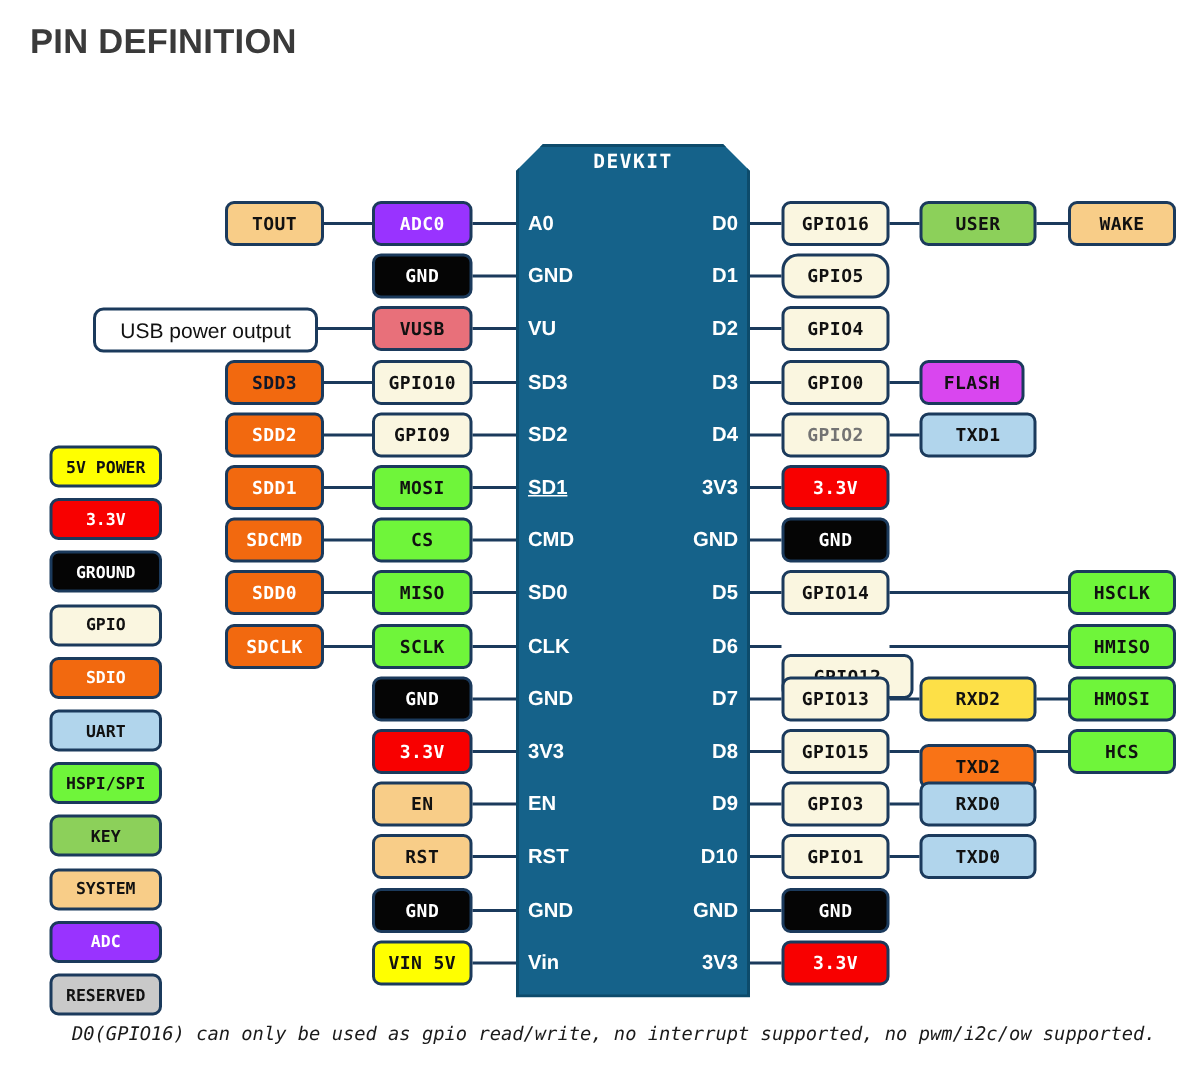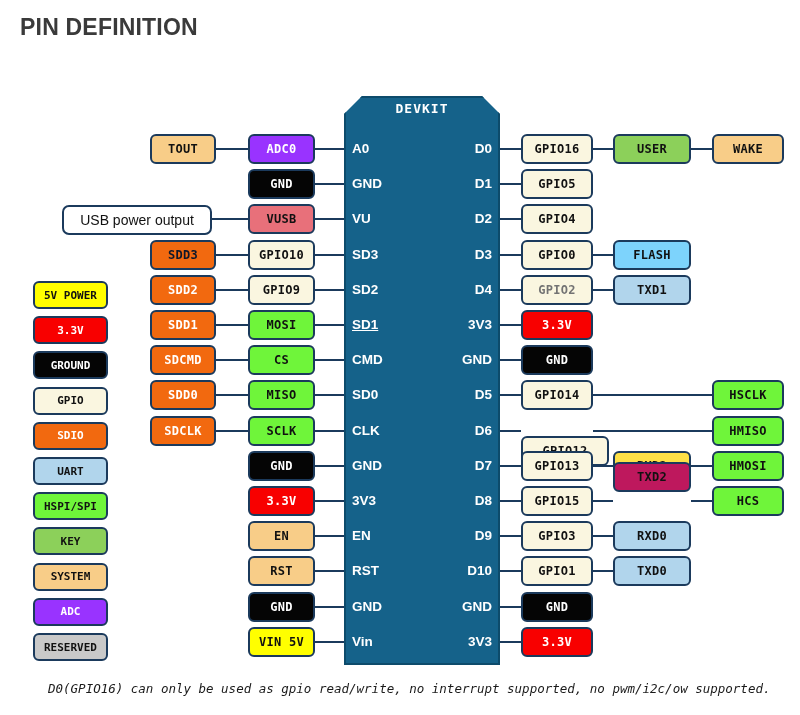--- a/index.html
+++ b/index.html
@@ -89,20 +89,21 @@
     box-sizing: border-box;
     border: 2px solid #1b3a5c;
     border-radius: 6px;
     display: flex;
     align-items: center;
     justify-content: center;
     font-family: "DejaVu Sans Mono", monospace;
     font-size: 11px;
     font-weight: bold;
     white-space: nowrap;
+    margin-top: 16px;
   }
 
   
   #usb-callout {
     position: absolute;
     left: 62px; top: 205px;
     width: 150px; height: 30px;
     box-sizing: border-box;
     background: #ffffff;
     border: 2px solid #1b3a5c;
@@ -260,33 +261,33 @@
     </div>
     <div class="wire" style="left: 500px; top: 148px; width: 21px;"></div>
     <div class="pbox" style="left: 613px; top: 134px; width: 78px; background: rgb(140, 208, 90); color: rgb(17, 17, 17);">
       <span>USER</span>
     </div>
     <div class="wire" style="left: 593px; top: 148px; width: 20px;"></div>
     <div class="pbox" style="left: 712px; top: 134px; width: 72px; background: rgb(248, 205, 136); color: rgb(17, 17, 17);">
       <span>WAKE</span>
     </div>
     <div class="wire" style="left: 691px; top: 148px; width: 21px;"></div>
-    <div class="pbox" style="left: 521px; top: 169.2px; width: 72px; background: rgb(250, 246, 224); color: rgb(17, 17, 17);">
+    <div class="pbox" style="left: 521px; top: 169.2px; width: 72px; background: rgb(250, 246, 224); color: rgb(17, 17, 17); border-radius: 11px;">
       <span>GPIO5</span>
     </div>
     <div class="wire" style="left: 500px; top: 183.2px; width: 21px;"></div>
     <div class="pbox" style="left: 521px; top: 204.4px; width: 72px; background: rgb(250, 246, 224); color: rgb(17, 17, 17);">
       <span>GPIO4</span>
     </div>
     <div class="wire" style="left: 500px; top: 218.4px; width: 21px;"></div>
     <div class="pbox" style="left: 521px; top: 239.6px; width: 72px; background: rgb(250, 246, 224); color: rgb(17, 17, 17);">
       <span>GPIO0</span>
     </div>
     <div class="wire" style="left: 500px; top: 253.6px; width: 21px;"></div>
-    <div class="pbox" style="left: 613px; top: 239.6px; width: 78px; background: #7dd3fc; color: rgb(17, 17, 17);">
+    <div class="pbox" style="left: 613px; top: 239.6px; width: 70px; background: #d946ef; color: rgb(17, 17, 17);">
       <span>FLASH</span>
     </div>
     <div class="wire" style="left: 593px; top: 253.6px; width: 20px;"></div>
     <div class="pbox" style="left: 521px; top: 274.8px; width: 72px; background: rgb(250, 246, 224); color: #737373;">
       <span>GPIO2</span>
     </div>
     <div class="wire" style="left: 500px; top: 288.8px; width: 21px;"></div>
     <div class="pbox" style="left: 613px; top: 274.8px; width: 78px; background: rgb(177, 213, 236); color: rgb(17, 17, 17);">
       <span>TXD1</span>
     </div>
@@ -324,21 +325,21 @@
     </div>
     <div class="wire" style="left: 593px; top: 464.8px; width: 20px;"></div>
     <div class="pbox" style="left: 712px; top: 450.8px; width: 72px; background: rgb(111, 245, 58); color: rgb(17, 17, 17);">
       <span>HMOSI</span>
     </div>
     <div class="wire" style="left: 691px; top: 464.8px; width: 21px;"></div>
     <div class="pbox" style="left: 521px; top: 486px; width: 72px; background: rgb(250, 246, 224); color: rgb(17, 17, 17);">
       <span>GPIO15</span>
     </div>
     <div class="wire" style="left: 500px; top: 500px; width: 21px;"></div>
-    <div class="pbox" style="left: 613px; top: 462px; width: 78px; background: #be185d; color: rgb(17, 17, 17);">
+    <div class="pbox" style="left: 613px; top: 496px; width: 78px; background: #f97316; color: rgb(17, 17, 17);">
       <span>TXD2</span>
     </div>
     <div class="wire" style="left: 593px; top: 500px; width: 20px;"></div>
     <div class="pbox" style="left: 712px; top: 486px; width: 72px; background: rgb(111, 245, 58); color: rgb(17, 17, 17);">
       <span>HCS</span>
     </div>
     <div class="wire" style="left: 691px; top: 500px; width: 21px;"></div>
     <div class="pbox" style="left: 521px; top: 521.2px; width: 72px; background: rgb(250, 246, 224); color: rgb(17, 17, 17);">
       <span>GPIO3</span>
     </div>

